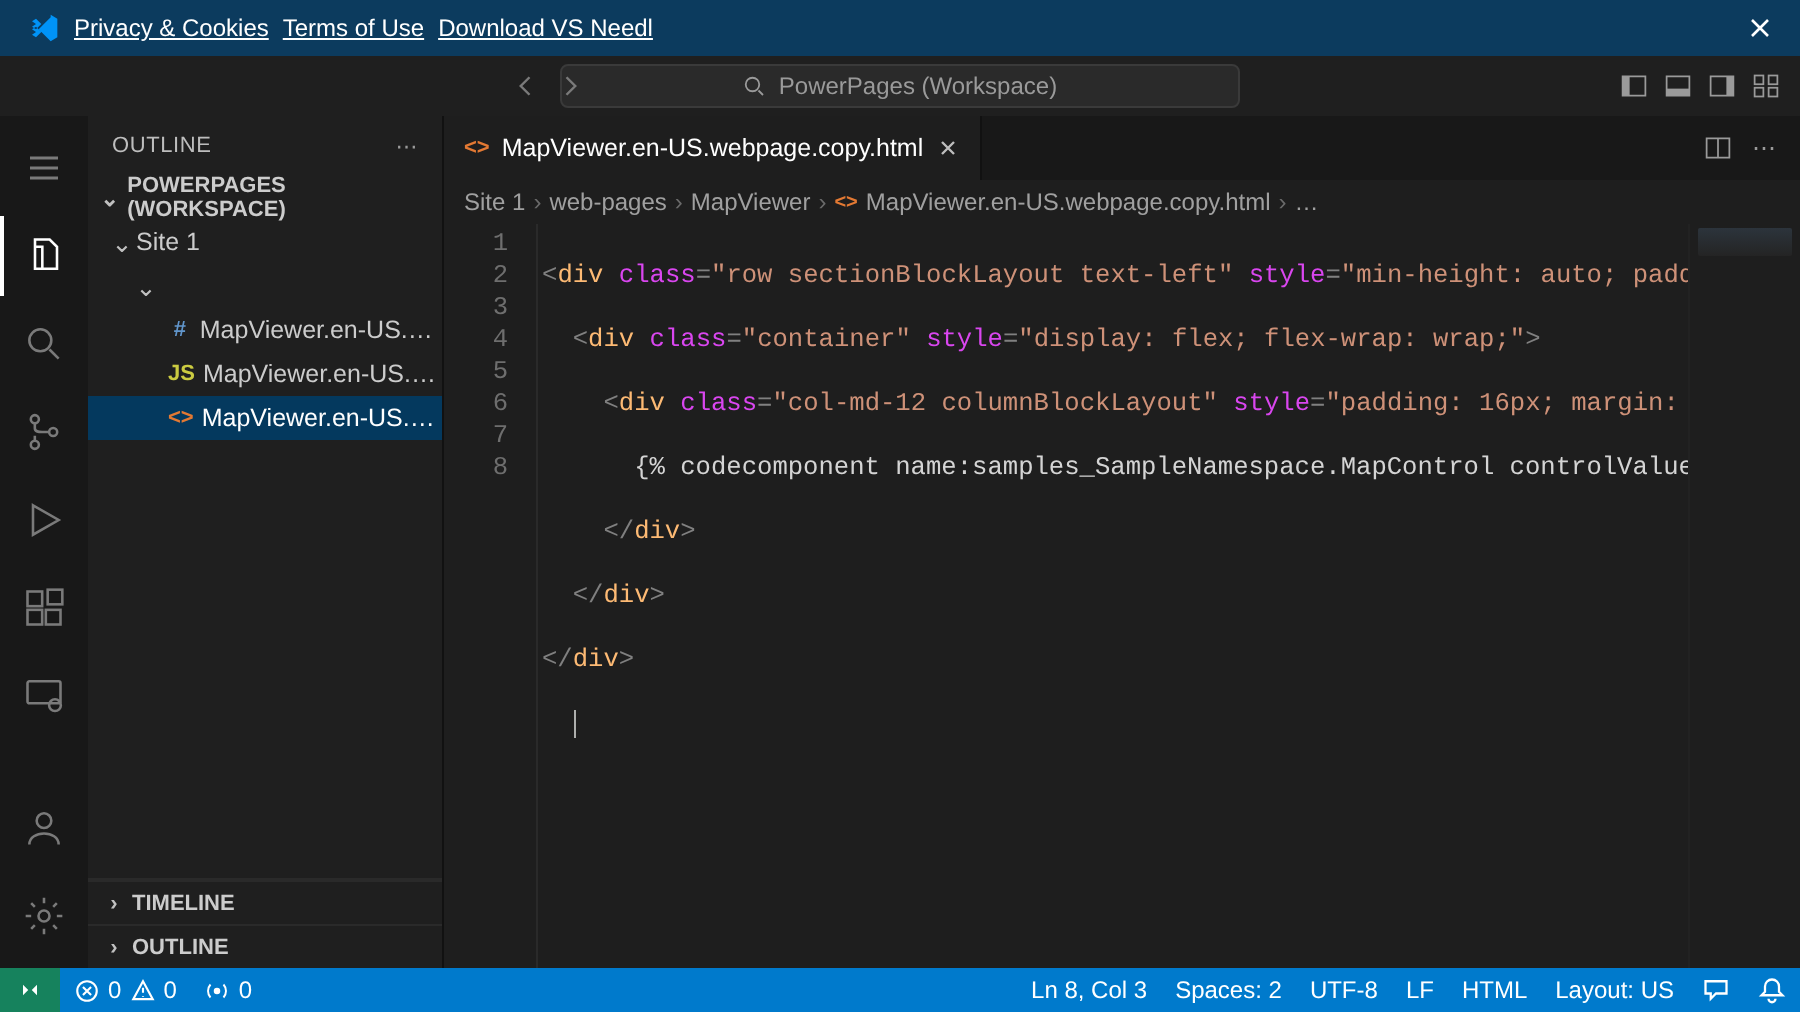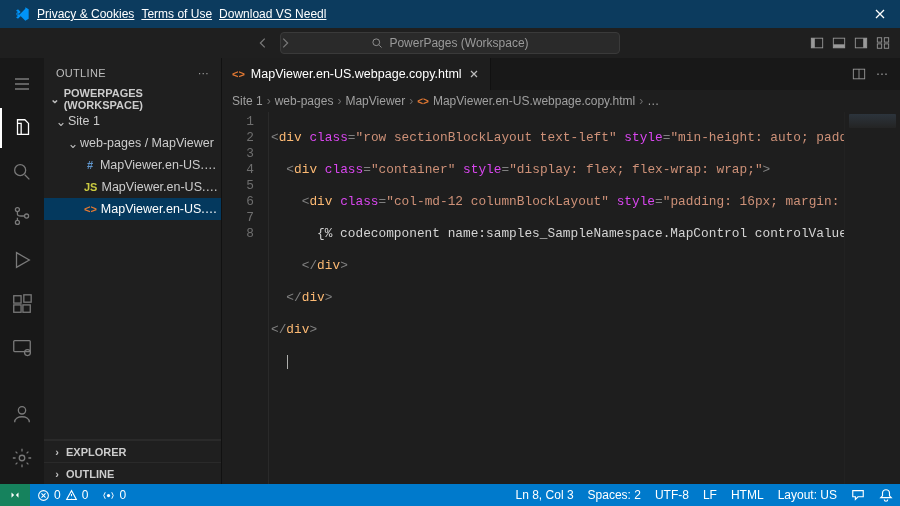--- a/index.html
+++ b/index.html
@@ -215,39 +215,38 @@
       <span class="chev">⌄</span>
       <span>POWERPAGES (WORKSPACE)</span>
     </div>
     <div class="tree">
       <div class="tree-item" style="padding-left:10px">
         <span class="chev">⌄</span>
         <span class="label">Site 1</span>
       </div>
       <div class="tree-item" style="padding-left:22px">
         <span class="chev">⌄</span>
-        <span class="label"><span>web-pages</span> / <span>MapViewer</span></span>
       </div>
       <div class="tree-item" style="padding-left:40px">
         <span class="fi" style="color:#6196cc">#</span>
         <span class="label">MapViewer.en-US.customc…</span>
       </div>
       <div class="tree-item" style="padding-left:40px">
         <span class="fi" style="color:#cbcb41">JS</span>
         <span class="label">MapViewer.en-US.customj…</span>
       </div>
       <div class="tree-item selected" style="padding-left:40px">
         <span class="fi" style="color:#e37933">&lt;&gt;</span>
         <span class="label">MapViewer.en-US.webpag…</span>
       </div>
     </div>
     <div class="bottom-sections">
       <div class="section-title">
         <span class="chev">›</span>
-        <span>EXPLORER</span>
+        <span>TIMELINE</span>
       </div>
       <div class="section-title">
         <span class="chev">›</span>
         <span>OUTLINE</span>
       </div>
     </div>
   </div>
 
   <div class="editor">
     <div class="tabs">

